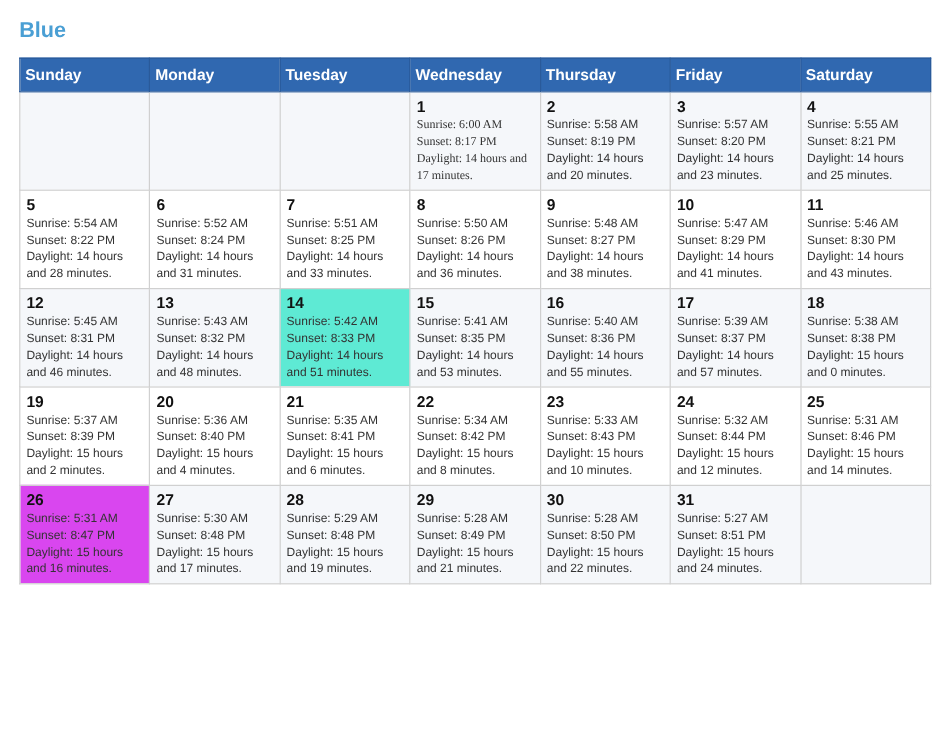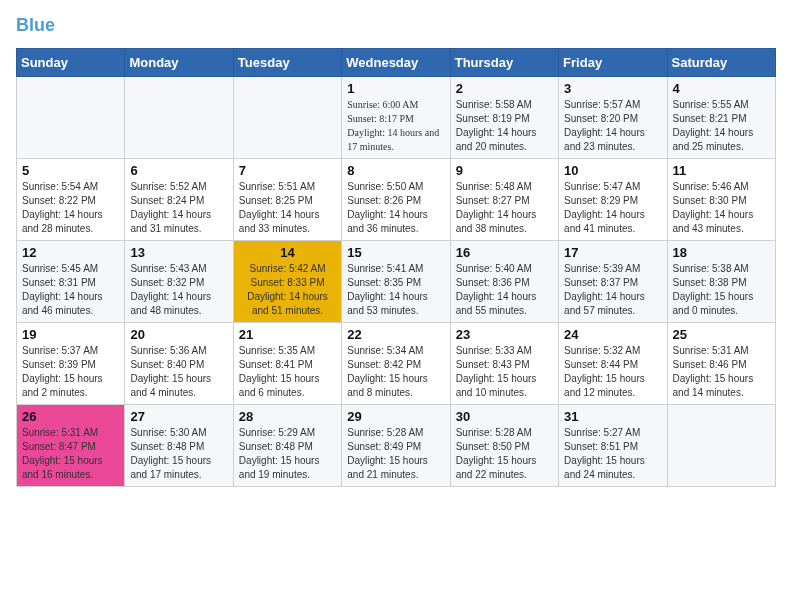--- a/index.html
+++ b/index.html
@@ -191,21 +191,21 @@
           <div class="day-info" style="white-space: pre-line;">Sunrise: 5:45 AM
 Sunset: 8:31 PM
 Daylight: 14 hours and 46 minutes.</div>
         </td>
         <td style="background: rgb(245, 247, 250);">
           <span class="day-num">13</span>
           <div class="day-info" style="white-space: pre-line;">Sunrise: 5:43 AM
 Sunset: 8:32 PM
 Daylight: 14 hours and 48 minutes.</div>
         </td>
-        <td style="background: #eab308; text-align: center;">
+        <td style="background: #5eead4;">
           <span class="day-num">14</span>
           <div class="day-info" style="white-space: pre-line;">Sunrise: 5:42 AM
 Sunset: 8:33 PM
 Daylight: 14 hours and 51 minutes.</div>
         </td>
         <td style="background: rgb(245, 247, 250);">
           <span class="day-num">15</span>
           <div class="day-info" style="white-space: pre-line;">Sunrise: 5:41 AM
 Sunset: 8:35 PM
 Daylight: 14 hours and 53 minutes.</div>
@@ -267,21 +267,21 @@
 Daylight: 15 hours and 12 minutes.</div>
         </td>
         <td style="background: rgb(255, 255, 255);">
           <span class="day-num">25</span>
           <div class="day-info" style="white-space: pre-line;">Sunrise: 5:31 AM
 Sunset: 8:46 PM
 Daylight: 15 hours and 14 minutes.</div>
         </td>
       </tr>
       <tr>
-        <td style="background: #ec4899;">
+        <td style="background: #d946ef;">
           <span class="day-num">26</span>
           <div class="day-info" style="white-space: pre-line;">Sunrise: 5:31 AM
 Sunset: 8:47 PM
 Daylight: 15 hours and 16 minutes.</div>
         </td>
         <td style="background: rgb(245, 247, 250);">
           <span class="day-num">27</span>
           <div class="day-info" style="white-space: pre-line;">Sunrise: 5:30 AM
 Sunset: 8:48 PM
 Daylight: 15 hours and 17 minutes.</div>

